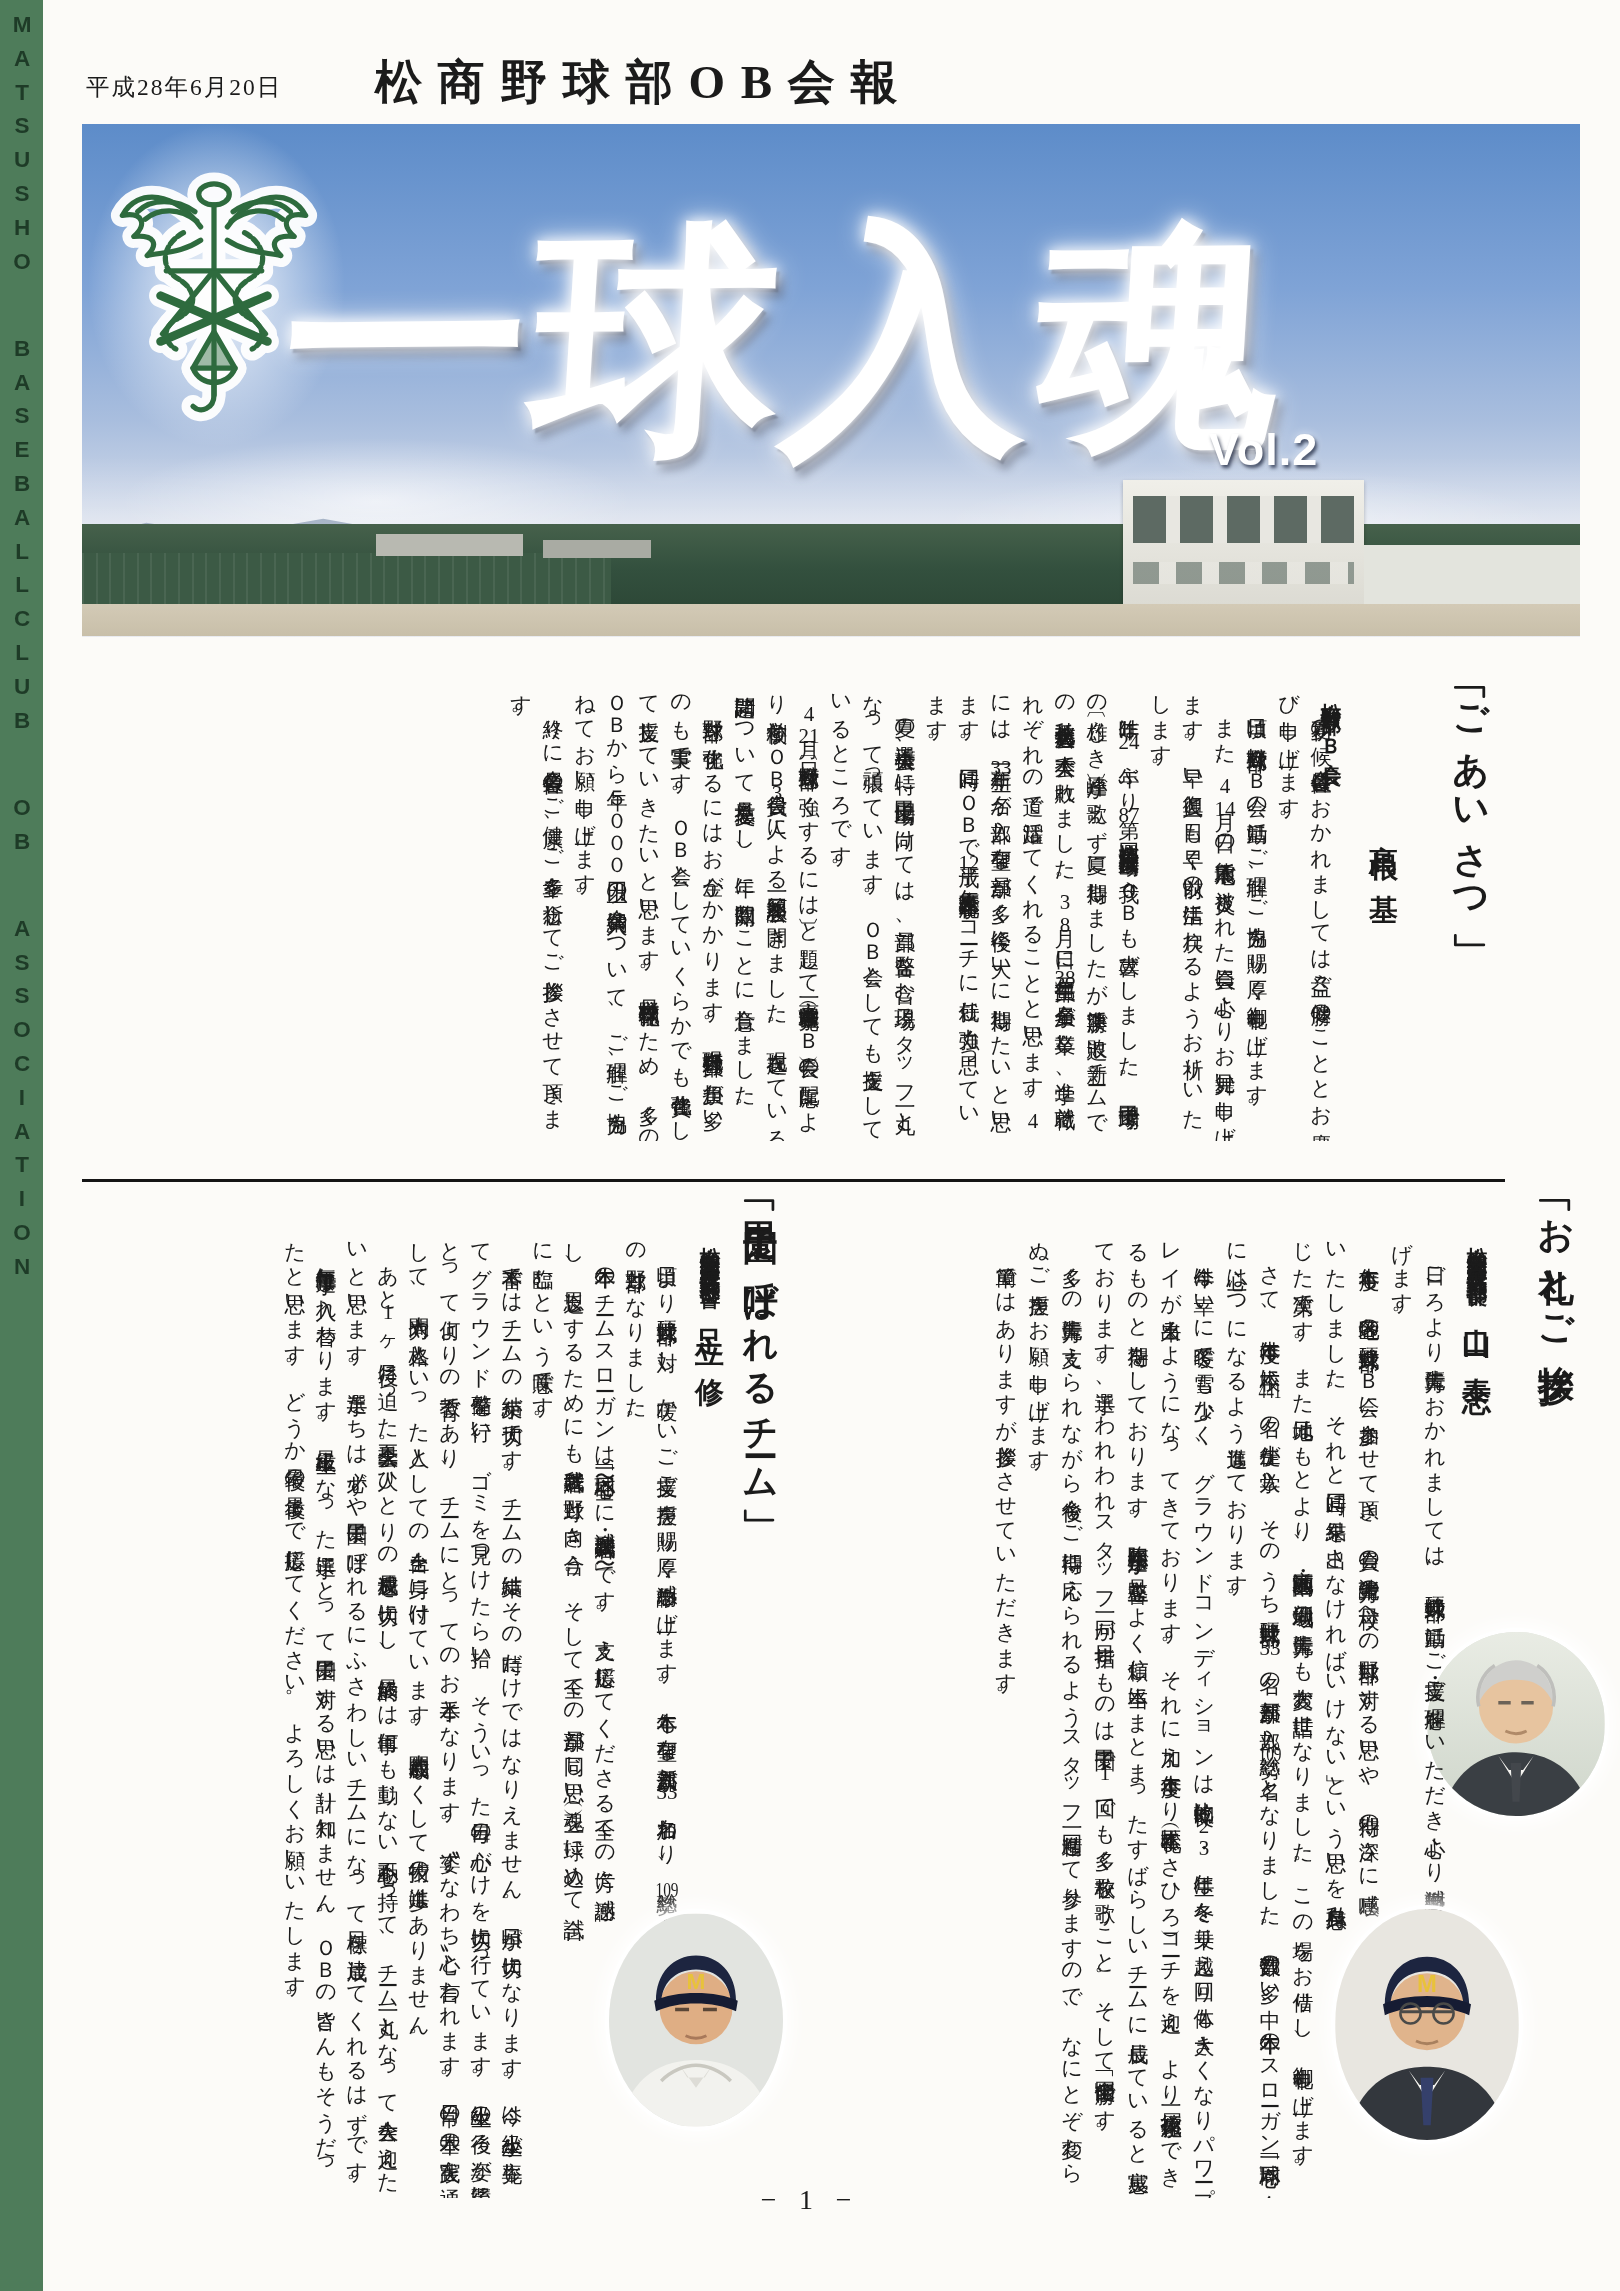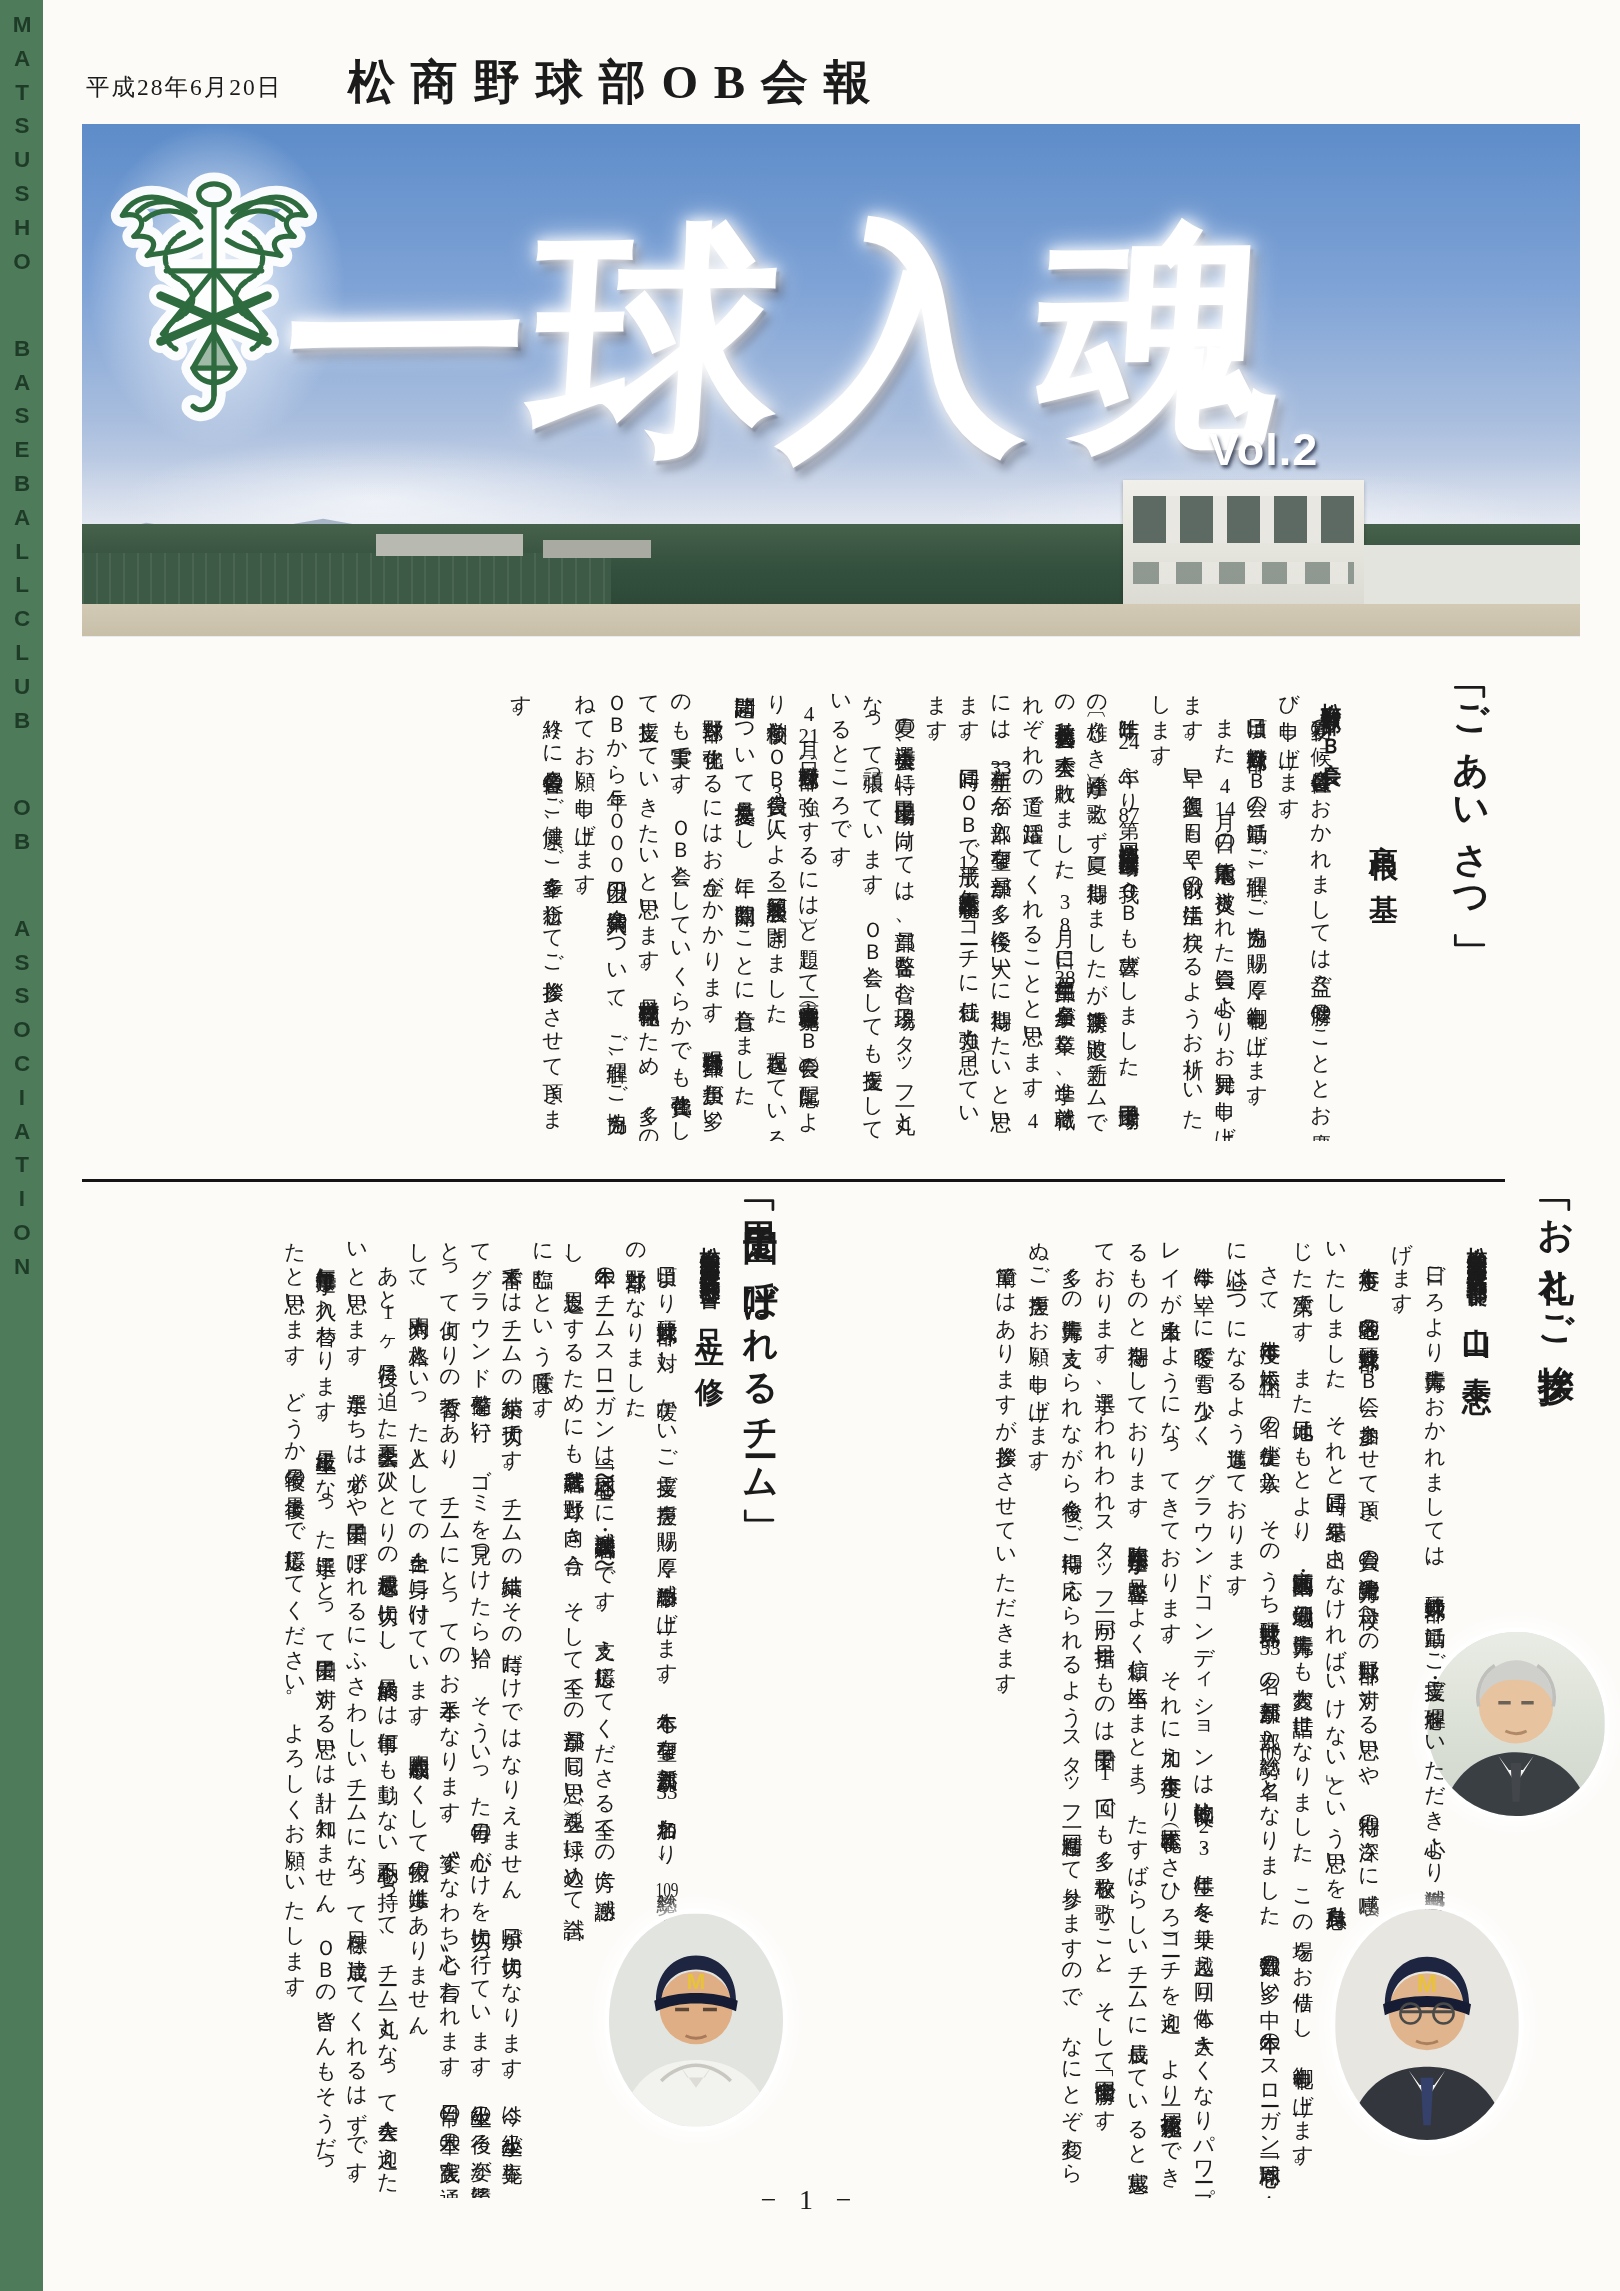--- a/index.html
+++ b/index.html
@@ -18,21 +18,21 @@
     position:absolute;left:50%;top:11.8px;transform:translateX(-50%);
     writing-mode:vertical-rl;text-orientation:upright;
     font-family:"Liberation Sans","DejaVu Sans",sans-serif;
     font-size:22.5px;font-weight:700;letter-spacing:8.8px;word-spacing:19.6px;
     color:#16301f;opacity:.85;white-space:nowrap;
   }
 
   
   .issue-date{position:absolute;left:86px;top:71px;font-size:23.5px;letter-spacing:2px;}
   .masthead{
-    position:absolute;left:313px;top:51px;width:608px;text-align:center;
+    position:absolute;left:340px;top:51px;width:608px;text-align:center;
     font-size:47px;font-weight:900;letter-spacing:15.7px;
   }
 
   
   .banner{
     position:absolute;left:82px;top:124px;width:1498px;height:513px;overflow:hidden;
     background:linear-gradient(180deg,#5d8cc9 0%,#7fa3d6 32%,#a9bede 58%,#c9d4e7 72%,#e2e6ee 82%,#e9ebf0 100%);
   }
   .cloud{position:absolute;border-radius:50%;}
   .cloud.c1{left:39px;top:314px;width:510px;height:127px;background:radial-gradient(closest-side,rgba(255,255,255,.6),rgba(255,255,255,0));}

